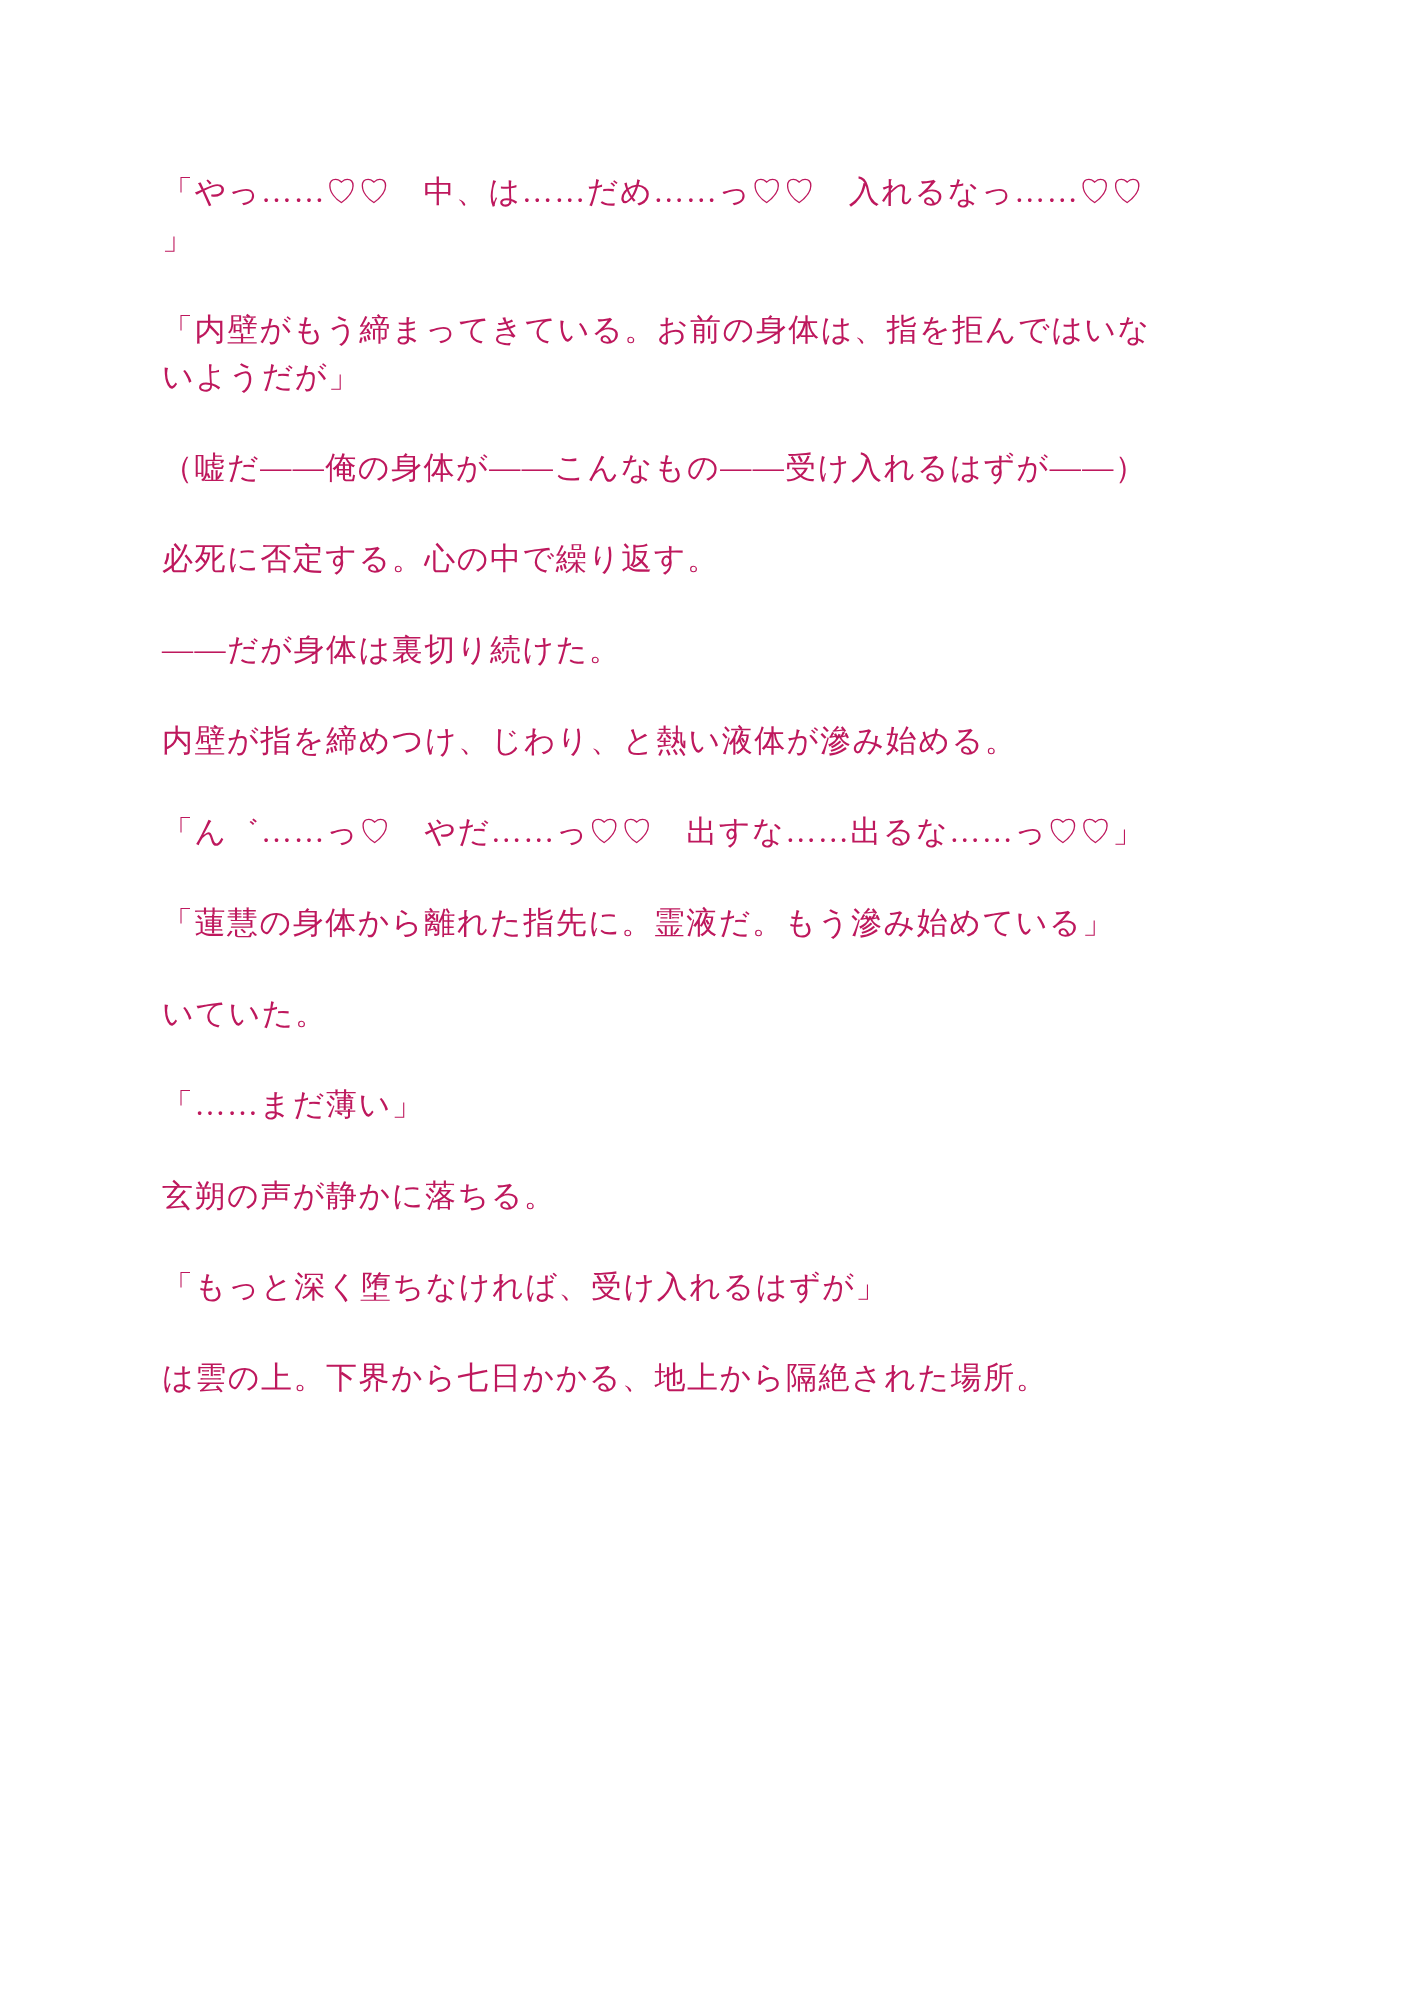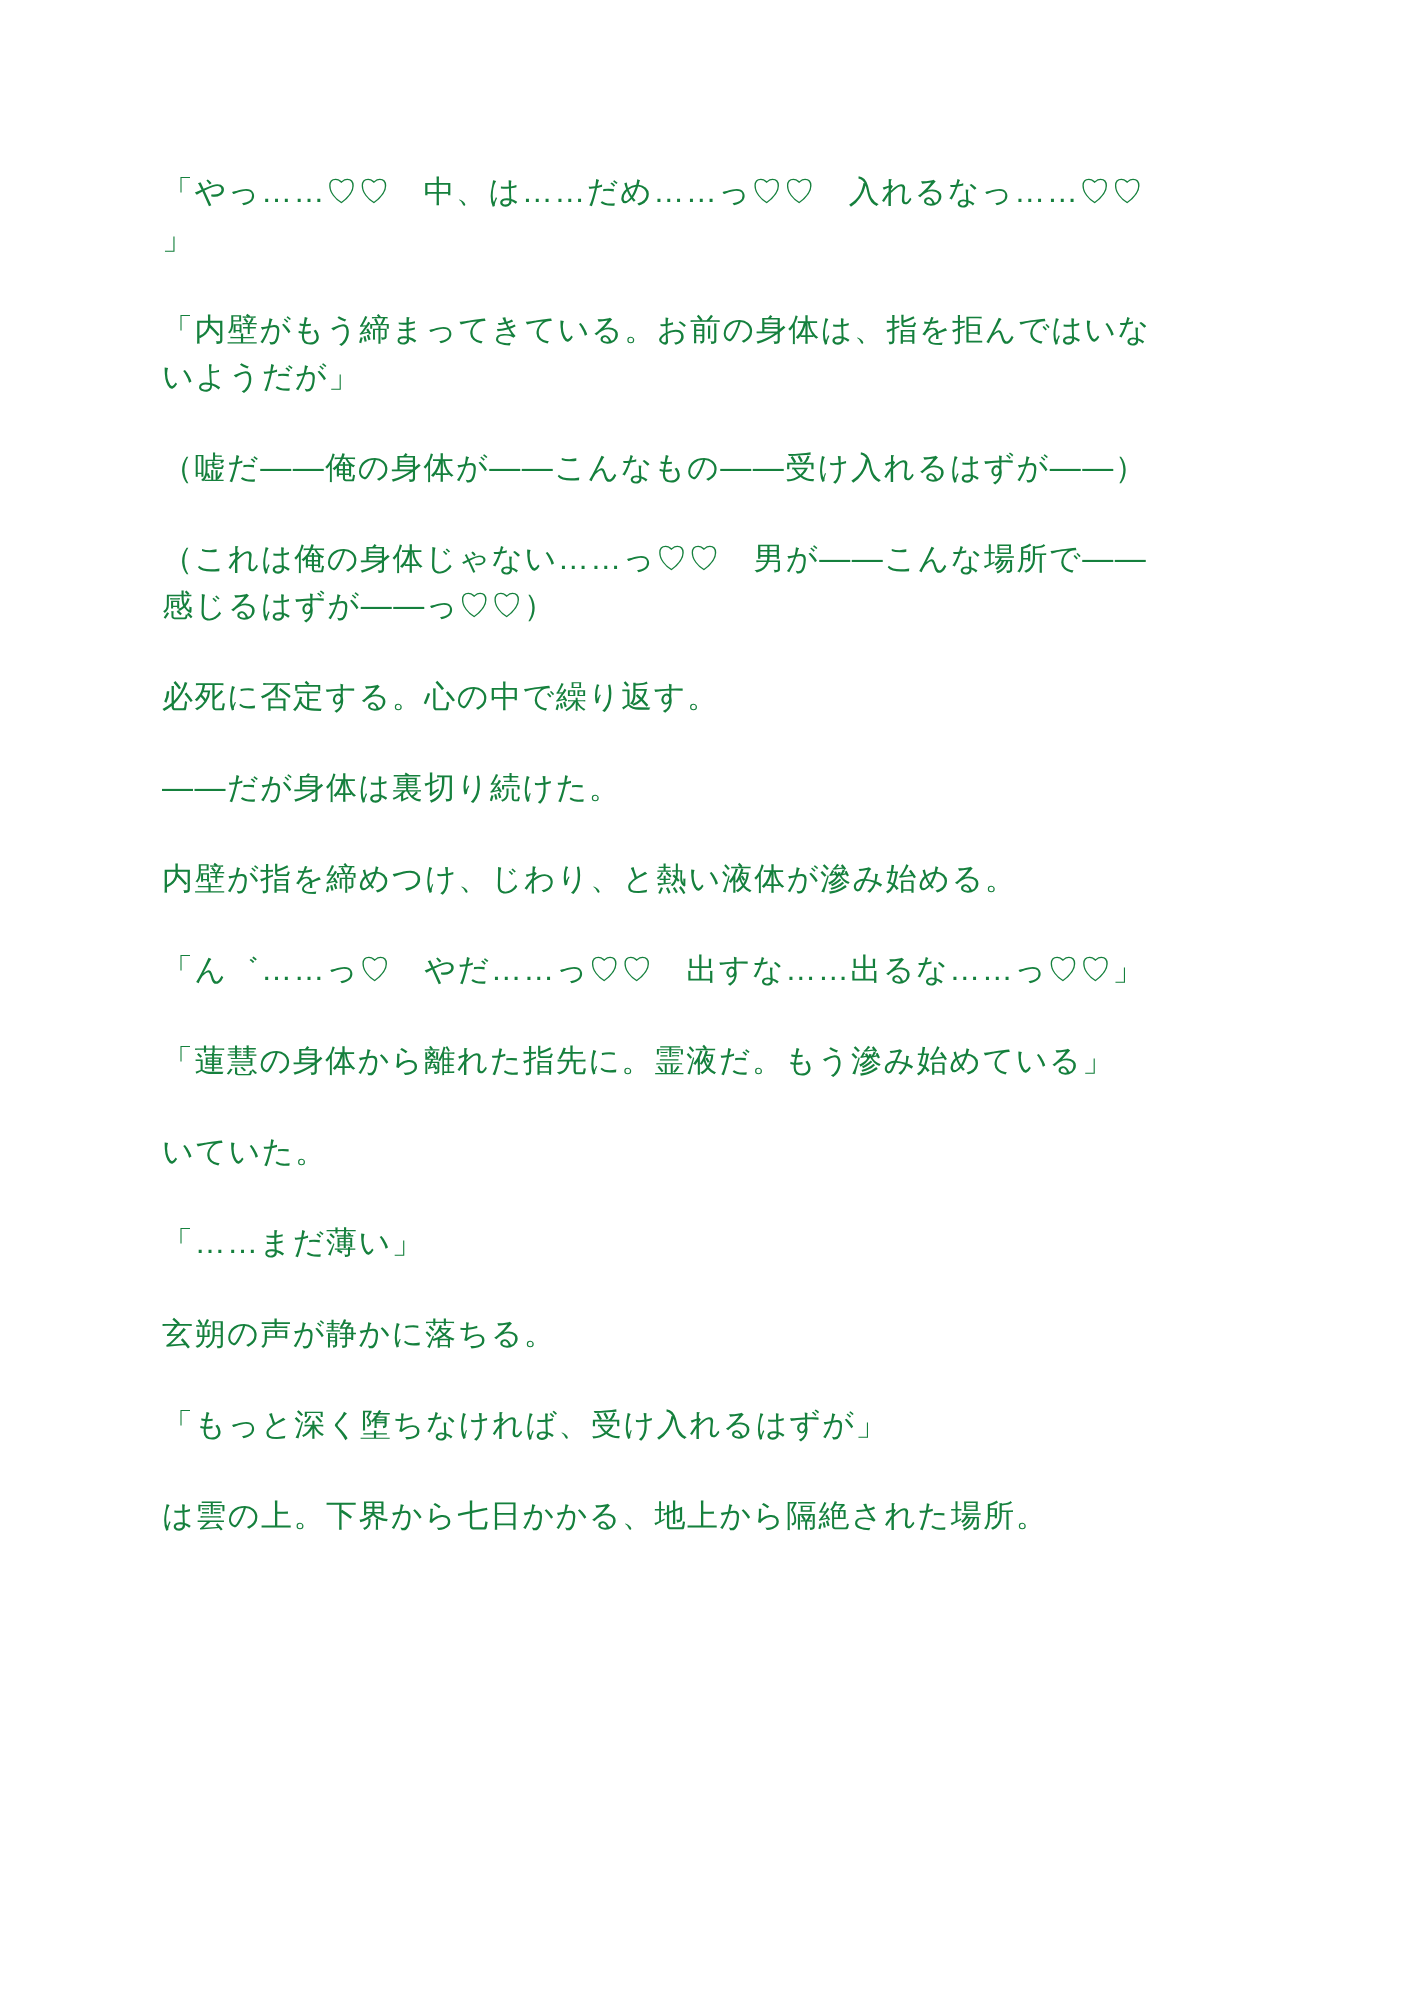--- a/index.html
+++ b/index.html
@@ -11,25 +11,25 @@
     width: 1415px;
     height: 2000px;
     position: relative;
     overflow: hidden;
   }
   .page {
     position: absolute;
     top: 168px;
     left: 162px;
     width: 995px;
-    font-family: Liberation Sans, sans-serif;
+    font-family: Liberation Serif, serif;
     font-size: 31px;
     line-height: 47px;
     letter-spacing: 1.5px;
-    color: #15803d;
+    color: #be185d;
   }
   .paragraph {
     margin: 0 0 44px 0;
   }
   .line {
     white-space: pre-wrap;
   }
 </style>
 </head>
 <body>
@@ -39,24 +39,20 @@
       <div class="paragraph">
         <div class="line">「やっ……♡♡　中、は……だめ……っ♡♡　入れるなっ……♡♡</div>
         <div class="line">」</div>
       </div>
       <div class="paragraph">
         <div class="line">「内壁がもう締まってきている。お前の身体は、指を拒んではいな</div>
         <div class="line">いようだが」</div>
       </div>
       <div class="paragraph">
         <div class="line">（嘘だ――俺の身体が――こんなもの――受け入れるはずが――）</div>
-      </div>
-      <div class="paragraph">
-        <div class="line">（これは俺の身体じゃない……っ♡♡　男が――こんな場所で――</div>
-        <div class="line">感じるはずが――っ♡♡）</div>
       </div>
       <div class="paragraph">
         <div class="line">必死に否定する。心の中で繰り返す。</div>
       </div>
       <div class="paragraph">
         <div class="line">――だが身体は裏切り続けた。</div>
       </div>
       <div class="paragraph">
         <div class="line">内壁が指を締めつけ、じわり、と熱い液体が滲み始める。</div>
       </div>

